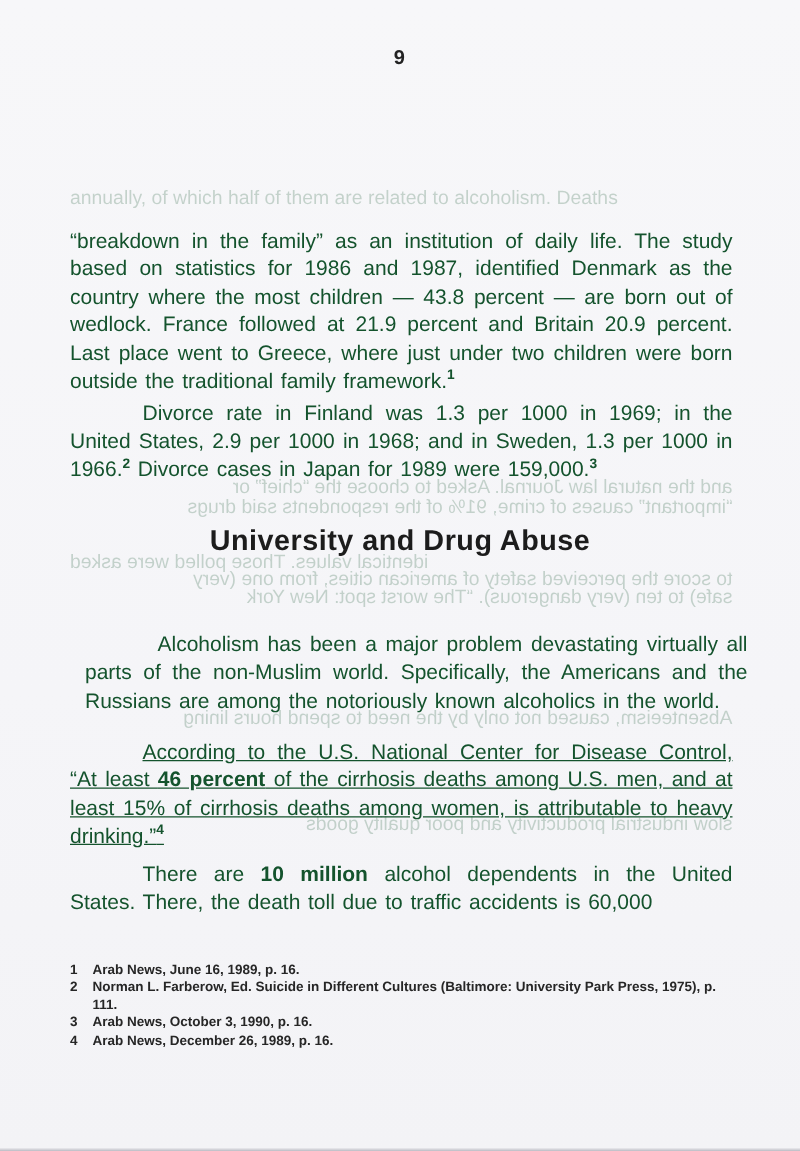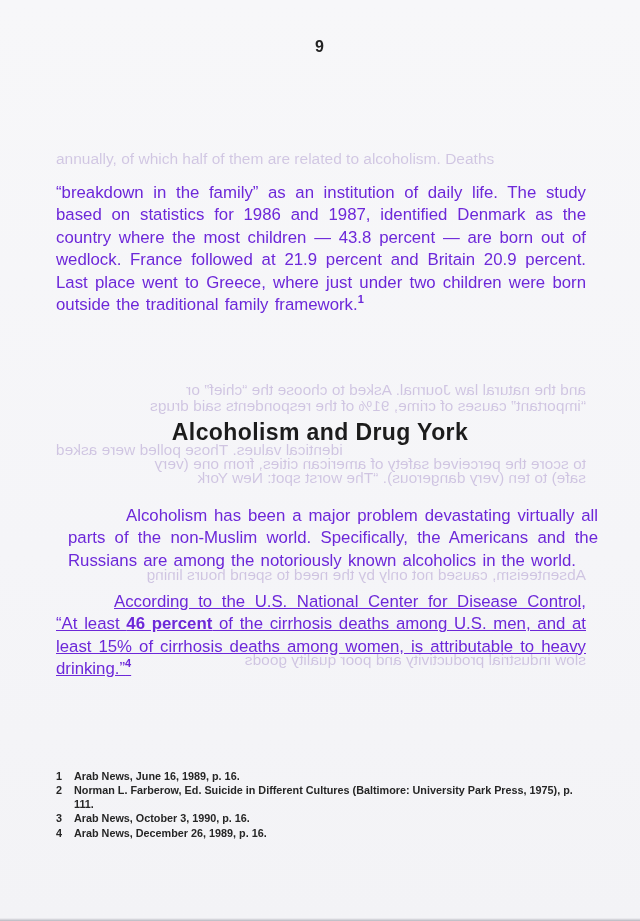--- a/index.html
+++ b/index.html
@@ -9,41 +9,41 @@
     font-family:"Liberation Sans", sans-serif;
     -webkit-font-smoothing:antialiased;
   }
   .page{position:absolute;inset:0;}
   .page-number{
     position:absolute;top:38px;left:0;width:640px;text-align:center;
     font-size:16px;font-weight:bold;color:#232323;letter-spacing:1px;
   }
   .body-block{
     position:absolute;left:56px;width:530px;
-    font-size:16.8px;line-height:22.4px;color:#6d28d9;
+    font-size:16.8px;line-height:22.4px;color:#14532d;
     text-align:justify;word-spacing:1.5px;
   }
   .body-block.indent{text-indent:58px;}
   .body-block sup{
     font-size:11px;font-weight:bold;vertical-align:super;line-height:0;
   }
   .heading{
     position:absolute;top:419px;left:0;width:640px;text-align:center;
     font-size:23px;font-weight:bold;color:#1c1c1c;letter-spacing:0.4px;
   }
   .bold{font-weight:bold;}
   .footnotes{
     position:absolute;left:56px;top:770px;width:532px;
     font-size:10.8px;line-height:13.8px;color:#262626;font-weight:bold;
   }
   .fn{position:relative;padding-left:18px;margin-bottom:0.5px;}
   .fn-num{position:absolute;left:0;top:0;}
   .ghost{
     position:absolute;left:56px;width:530px;
-    font-size:15.5px;line-height:18px;color:#4c1d95;
+    font-size:15.5px;line-height:18px;color:#14532d;
     opacity:0.22;filter:blur(0.5px);
     transform:scaleX(-1);
     white-space:nowrap;overflow:hidden;
   }
   .ghost.fwd{transform:none;}
   .ghost.ital{font-style:italic;opacity:0.26;}
   .ghost.alignr{text-align:right;}
   .scan-edge-bottom{
     position:absolute;left:0;bottom:0;width:640px;height:3px;
     background:linear-gradient(180deg,rgba(120,120,130,0) 0%,rgba(110,110,125,0.45) 100%);
@@ -60,27 +60,29 @@
   <div class="ghost alignr" style="top:441px;">identical values. Those polled were asked</div>
   <div class="ghost" style="top:455px;">to score the perceived safety of american cities, from one (very</div>
   <div class="ghost" style="top:469px;">safe) to ten (very dangerous). “The worst spot: New York</div>
   <div class="ghost" style="top:566px;">Absenteeism, caused not only by the need to spend hours lining</div>
   <div class="ghost" style="top:651px;">slow industrial productivity and poor quality goods</div>
 
   <div class="page-number">9</div>
 
   <p class="body-block" style="top:182px;margin:0;"><span>“breakdown in the family” as an institution of daily life.  The study based on statistics for 1986 and 1987, identified Denmark as the country where the most children  —  43.8 percent  —  are born out of wedlock.  France followed at 21.9 percent and Britain 20.9 percent.  Last place went to Greece, where just under two children were born outside the traditional family framework.</span><sup>1</sup></p>
 
+  <p class="body-block indent" style="top:320px;margin:0;"><span>Divorce rate in Finland was 1.3 per 1000 in 1969; in the United States, 2.9 per 1000 in 1968; and in Sweden, 1.3 per 1000 in 1966.</span><sup>2</sup><span> Divorce cases in Japan for 1989 were 159,000.</span><sup>3</sup></p>
 
-  <h1 class="heading" style="margin:0;">Alcoholism and Drug York</h1>
+  <h1 class="heading" style="margin:0;">University and Drug Abuse</h1>
 
   <p class="body-block indent" style="top:493px;margin:12px;"><span>Alcoholism has been a major problem devastating virtually all parts of the non-Muslim world.  Specifically, the Americans and the Russians are among the notoriously known alcoholics in the world.</span></p>
 
   <p class="body-block indent" style="top:591px;margin:0;text-decoration:underline;"><span>According to the U.S. National Center for Disease Control, “At least </span><span class="bold">46 percent</span><span> of the cirrhosis deaths among U.S. men, and at least 15% of cirrhosis deaths among women, is attributable to heavy drinking.”</span><sup>4</sup></p>
 
+  <p class="body-block indent" style="top:689px;margin:0;"><span>There are </span><span class="bold">10 million</span><span> alcohol dependents in the United States.  There, the death toll due to traffic accidents is 60,000</span></p>
 
   <div class="footnotes">
     <div class="fn"><span class="fn-num">1</span><span>Arab News, June 16, 1989, p. 16.</span></div>
     <div class="fn"><span class="fn-num">2</span><span>Norman L. Farberow, Ed. Suicide in Different Cultures (Baltimore: University Park Press, 1975), p. 111.</span></div>
     <div class="fn"><span class="fn-num">3</span><span>Arab News, October 3, 1990, p. 16.</span></div>
     <div class="fn"><span class="fn-num">4</span><span>Arab News, December 26, 1989, p. 16.</span></div>
   </div>
 
   <div class="scan-edge-bottom"></div>
 

